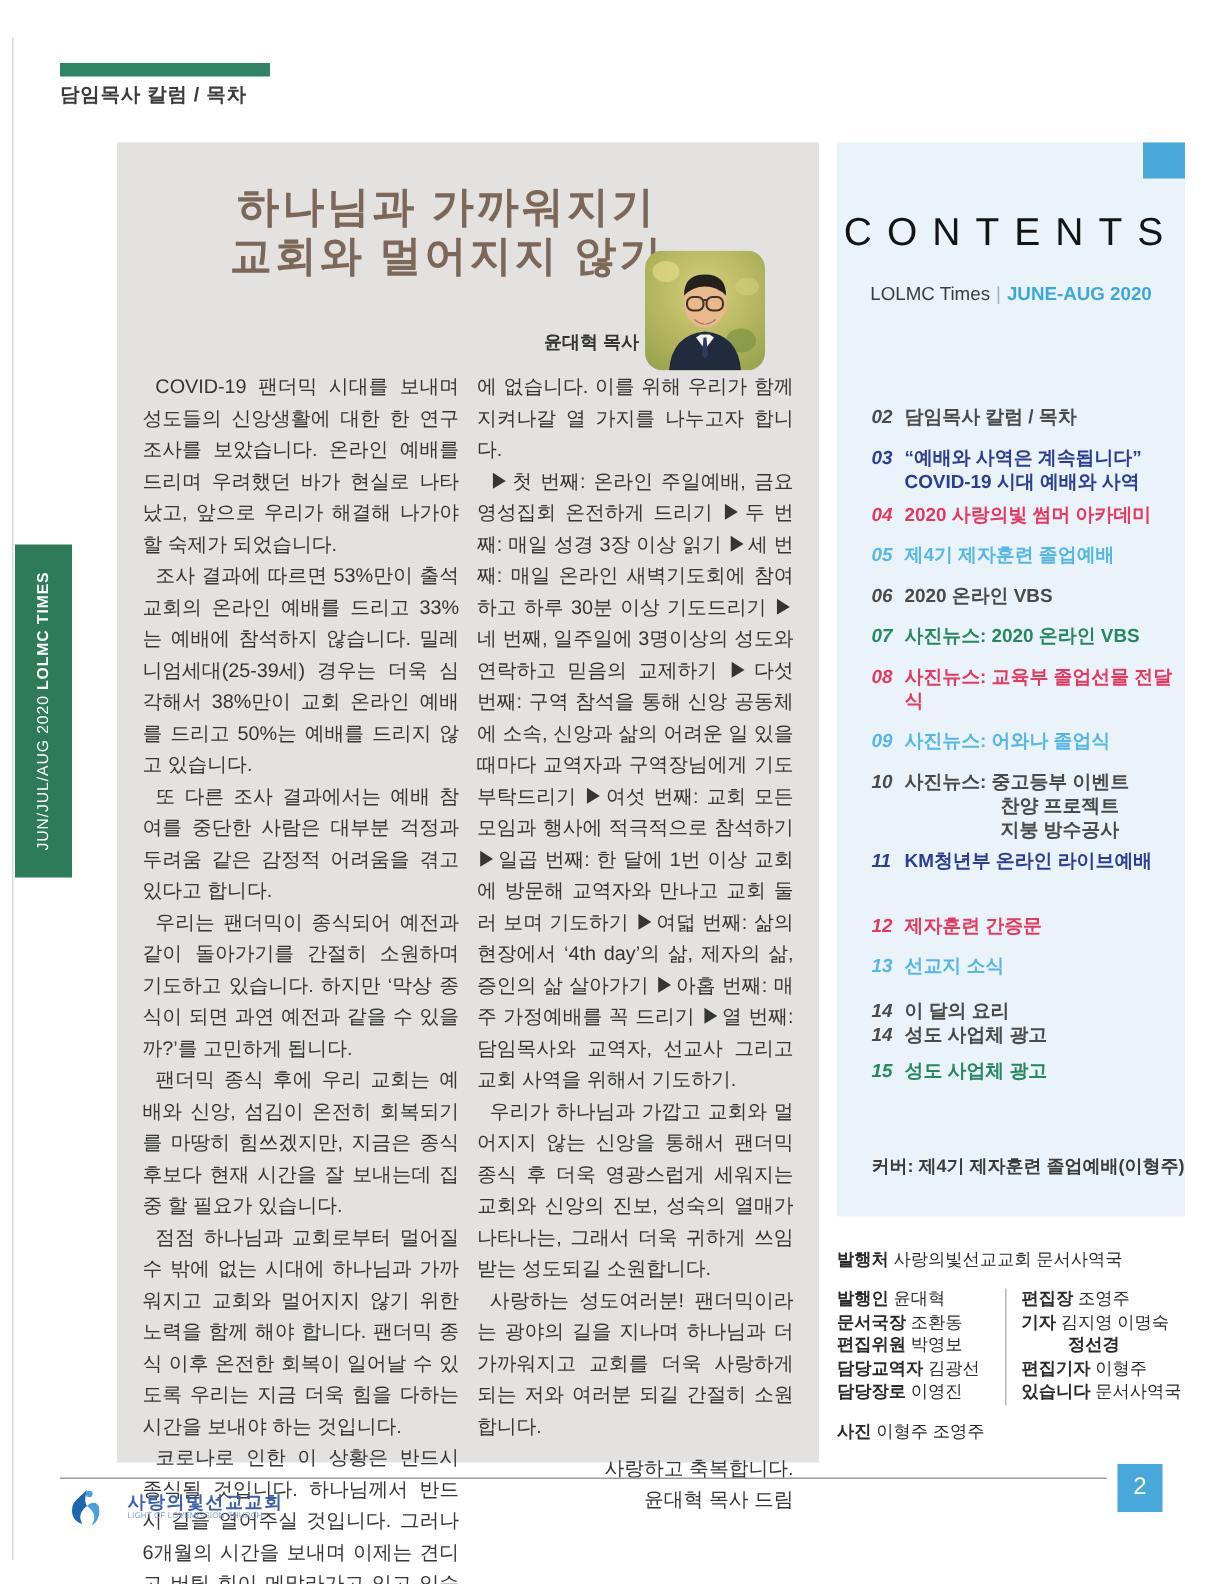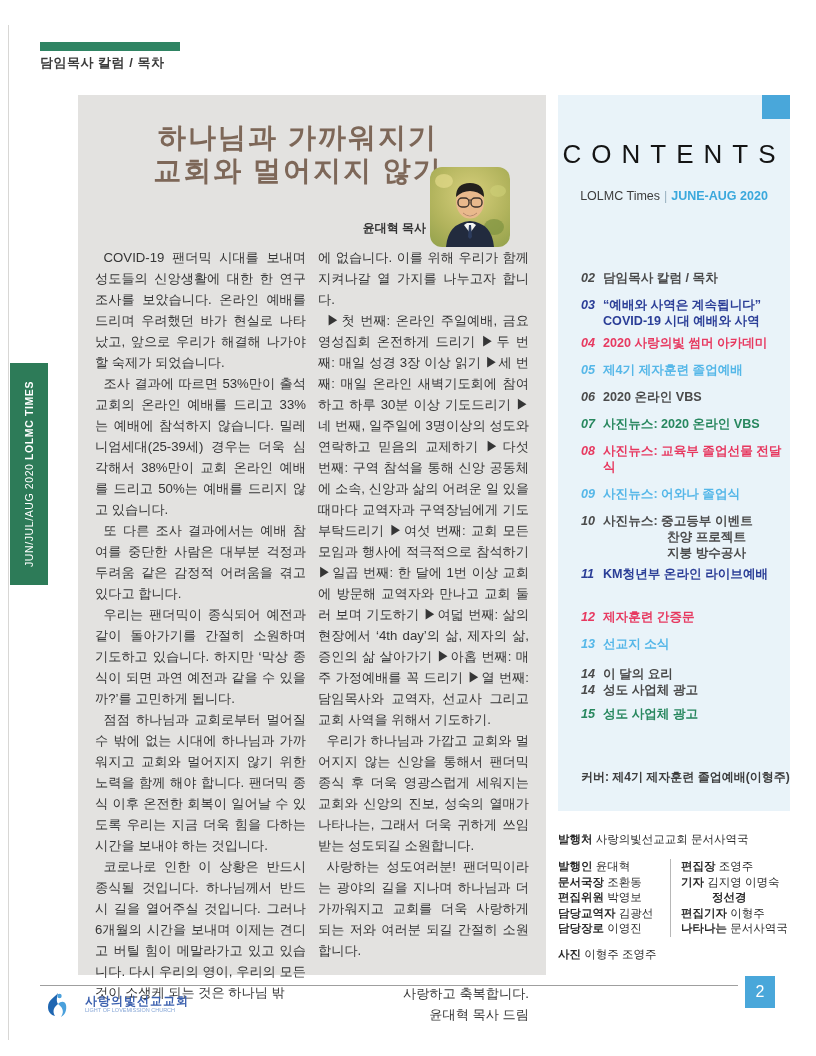--- a/index.html
+++ b/index.html
@@ -21,21 +21,21 @@
 
   
   .main-panel{left:78px;top:95px;width:468px;height:880px;background:#e3e2e0;}
   .article-title{top:26px;left:10px;width:420px;text-align:center;color:#7d6758;font-weight:bold;font-size:28px;line-height:33px;letter-spacing:2px;}
   .pastor-photo{left:352px;top:72px;width:80px;height:80px;border-radius:12px;overflow:hidden;}
   .author-caption{top:125px;left:190px;width:158px;text-align:right;font-size:12px;font-weight:bold;color:#333;}
   .columns{top:152px;left:17px;width:434px;display:flex;gap:12px;}
   .col{width:211px;font-size:13.2px;line-height:21px;text-align:justify;color:#353535;}
   .para{margin:0;text-indent:0.65em;}
   .col2 .para:first-child{text-indent:0;}
-  .closing{margin-top:22px;text-align:right;}
+  .closing{margin-top:7px;text-align:right;}
   .closing div{line-height:21px;}
 
   
   .contents-panel{left:558px;top:95px;width:232px;height:716px;background:#e9f3f9;}
   .corner-square{top:0;right:0;width:28px;height:24px;background:#49a7da;}
   .contents-title{top:44px;left:0;width:100%;text-align:center;font-size:26px;letter-spacing:10px;color:#141414;font-weight:400;}
   .contents-subtitle{top:94px;left:0;width:100%;text-align:center;font-size:12.5px;color:#3c3c3c;}
   .contents-subtitle .sep{color:#9ab2c0;margin:0 4px;}
   .contents-subtitle .period{color:#3aa8dc;font-weight:bold;}
   .toc-list{position:absolute;top:175px;left:23px;right:6px;}
@@ -115,20 +115,21 @@
   </div>
 
   <div class="abs author-caption">윤대혁 목사</div>
 
   <div class="abs columns">
     <div class="col col1">
         <p class="para">COVID-19 팬더믹 시대를 보내며 성도들의 신앙생활에 대한 한 연구 조사를 보았습니다. 온라인 예배를 드리며 우려했던 바가 현실로 나타났고, 앞으로 우리가 해결해 나가야 할 숙제가 되었습니다.</p>
         <p class="para">조사 결과에 따르면 53%만이 출석 교회의 온라인 예배를 드리고 33%는 예배에 참석하지 않습니다. 밀레니엄세대(25-39세) 경우는 더욱 심각해서 38%만이 교회 온라인 예배를 드리고 50%는 예배를 드리지 않고 있습니다.</p>
         <p class="para">또 다른 조사 결과에서는 예배 참여를 중단한 사람은 대부분 걱정과 두려움 같은 감정적 어려움을 겪고 있다고 합니다.</p>
         <p class="para">우리는 팬더믹이 종식되어 예전과 같이 돌아가기를 간절히 소원하며 기도하고 있습니다. 하지만 ‘막상 종식이 되면 과연 예전과 같을 수 있을까?’를 고민하게 됩니다.</p>
+        <p class="para">팬더믹 종식 후에 우리 교회는 예배와 신앙, 섬김이 온전히 회복되기를 마땅히 힘쓰겠지만, 지금은 종식 후보다 현재 시간을 잘 보내는데 집중 할 필요가 있습니다.</p>
         <p class="para">점점 하나님과 교회로부터 멀어질 수 밖에 없는 시대에 하나님과 가까워지고 교회와 멀어지지 않기 위한 노력을 함께 해야 합니다. 팬더믹 종식 이후 온전한 회복이 일어날 수 있도록 우리는 지금 더욱 힘을 다하는 시간을 보내야 하는 것입니다.</p>
         <p class="para">코로나로 인한 이 상황은 반드시 종식될 것입니다. 하나님께서 반드시 길을 열어주실 것입니다. 그러나 6개월의 시간을 보내며 이제는 견디고 버틸 힘이 메말라가고 있고 있습니다. 다시 우리의 영이, 우리의 모든 것이 소생케 되는 것은 하나님 밖</p>
       </div>
     <div class="col col2">
 
     <p class="para">에 없습니다.  이를 위해 우리가 함께 지켜나갈 열 가지를 나누고자 합니다.</p>
         <p class="para">▶첫 번째: 온라인 주일예배, 금요영성집회 온전하게 드리기 ▶두 번째: 매일 성경 3장 이상 읽기 ▶세 번째: 매일 온라인 새벽기도회에 참여하고 하루 30분 이상 기도드리기 ▶네 번째, 일주일에 3명이상의 성도와 연락하고 믿음의 교제하기 ▶다섯 번째: 구역 참석을 통해 신앙 공동체에 소속, 신앙과 삶의 어려운 일 있을 때마다 교역자과 구역장님에게 기도 부탁드리기 ▶여섯 번째: 교회 모든 모임과 행사에 적극적으로 참석하기 ▶일곱 번째: 한 달에 1번 이상 교회에 방문해 교역자와 만나고 교회 둘러 보며 기도하기 ▶여덟 번째: 삶의 현장에서 ‘4th day’의 삶, 제자의 삶, 증인의 삶 살아가기 ▶아홉 번째: 매주 가정예배를 꼭 드리기 ▶열 번째: 담임목사와 교역자, 선교사 그리고 교회 사역을 위해서 기도하기.</p>
         <p class="para">우리가 하나님과 가깝고 교회와 멀어지지 않는 신앙을 통해서 팬더믹 종식 후 더욱 영광스럽게 세워지는 교회와 신앙의 진보, 성숙의 열매가 나타나는, 그래서 더욱 귀하게 쓰임 받는 성도되길 소원합니다.</p>
         <p class="para">사랑하는 성도여러분! 팬더믹이라는 광야의 길을 지나며 하나님과 더 가까워지고 교회를 더욱 사랑하게 되는 저와 여러분 되길 간절히 소원합니다.</p>
         <div class="closing">
@@ -254,21 +255,21 @@
         <div class="staff-row"><span class="role">문서국장</span> 조환동</div>
         <div class="staff-row"><span class="role">편집위원</span> 박영보</div>
         <div class="staff-row"><span class="role">담당교역자</span> 김광선</div>
         <div class="staff-row"><span class="role">담당장로</span> 이영진</div>
       </div>
     <div class="staff-right">
         <div class="staff-row"><span class="role">편집장</span> 조영주</div>
         <div class="staff-row"><span class="role">기자</span> 김지영 이명숙</div>
         <div class="staff-row cont">정선경</div>
         <div class="staff-row"><span class="role">편집기자</span> 이형주</div>
-        <div class="staff-row"><span class="role">나타나는</span> 문서사역국</div>
+        <div class="staff-row"><span class="role">있습니다</span> 문서사역국</div>
       </div>
   </div>
   <div class="photo-credit">
     <span class="role">사진</span>
     <span>이형주 조영주</span>
   </div>
 </div>
 
 <div class="abs footer-line"></div>
 <div class="abs footer-logo">

